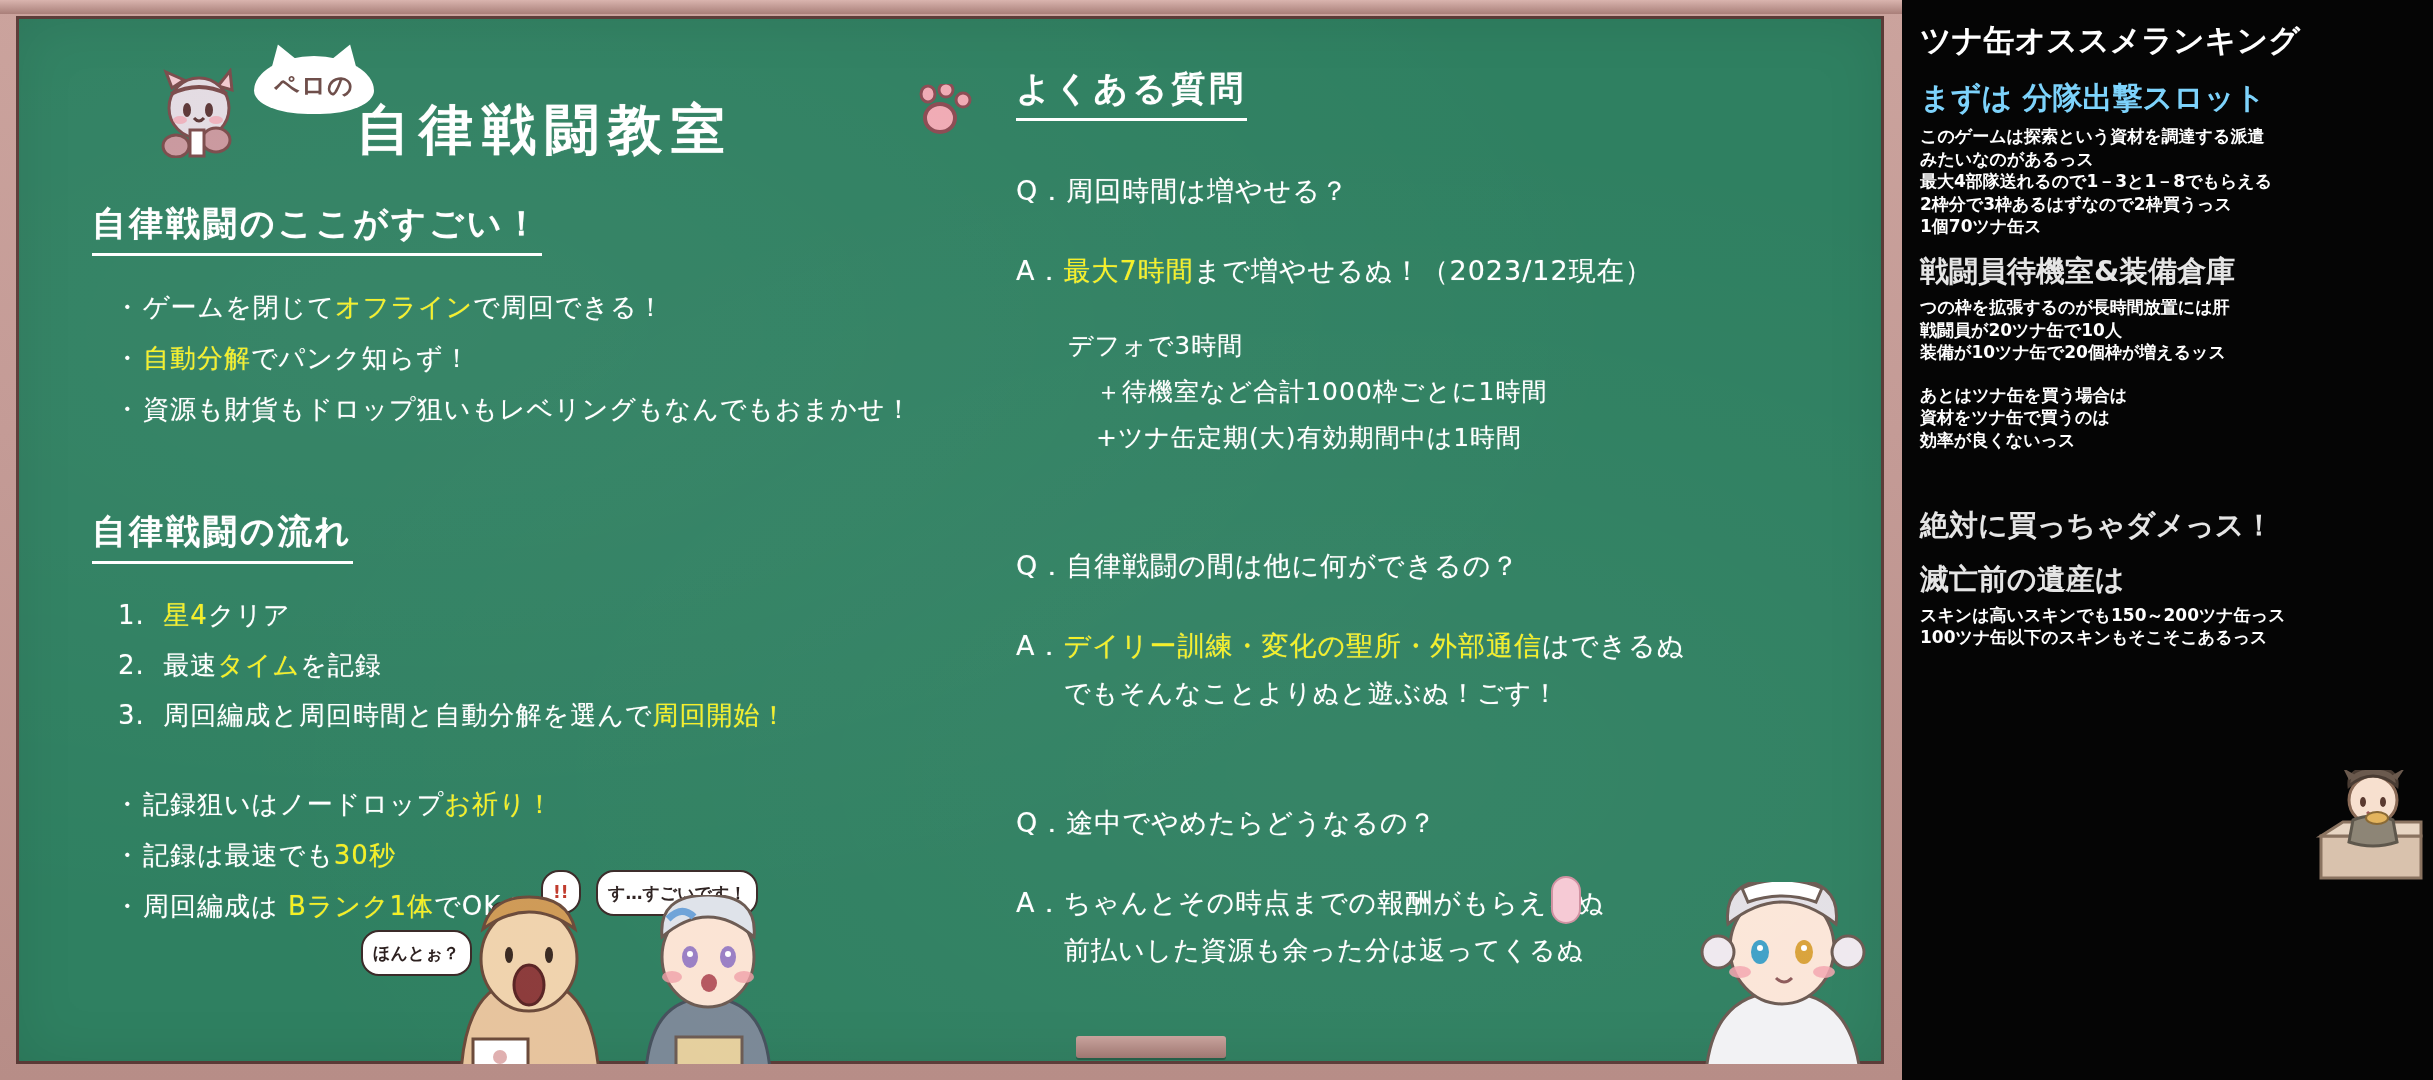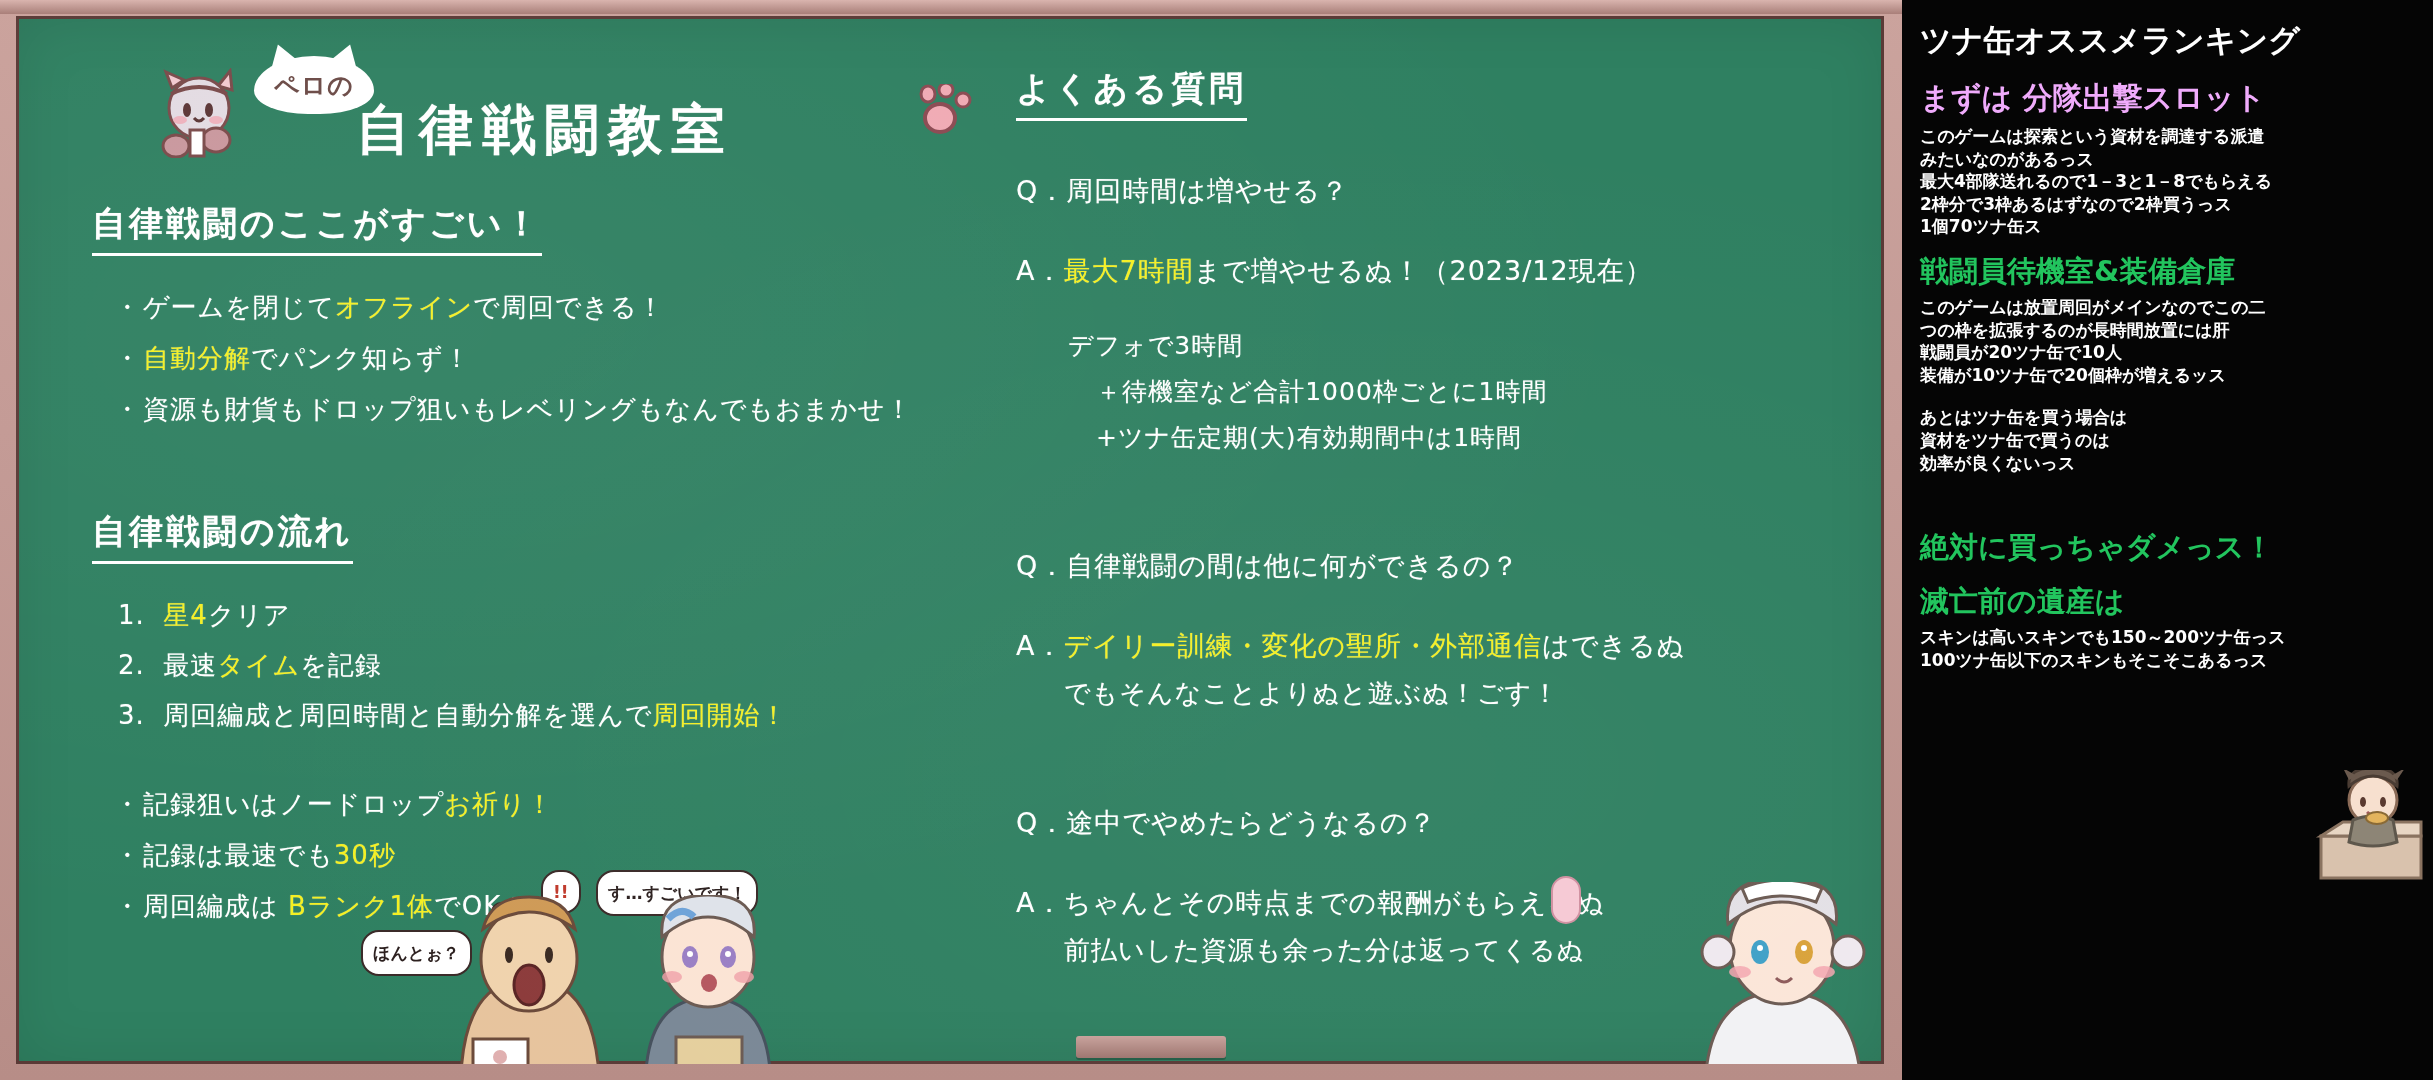--- a/index.html
+++ b/index.html
@@ -103,22 +103,22 @@
   }
   #bub-sugoi2{left:1535px;bottom:140px;height:36px;background:#f6c9d4;border-color:#d08fa0;color:#8d3a4e;}
 
   
   #panel{
     position:absolute;left:1902px;top:0;width:531px;height:1080px;
     background:#050505;color:#fff;box-sizing:border-box;padding:14px 16px 10px 18px;
     overflow:hidden;
   }
   #panel .p-title{font-size:31px;font-weight:bold;letter-spacing:0px;margin:6px 0 16px 0;}
-  #panel .p-h-yellow{color:#f0abfc;font-size:30px;font-weight:bold;margin:0 0 6px 0;}
-  #panel .p-h-red{color:#22c55e;font-size:29px;font-weight:bold;margin:14px 0 4px 0;}
+  #panel .p-h-yellow{color:#7dd3fc;font-size:30px;font-weight:bold;margin:0 0 6px 0;}
+  #panel .p-h-red{color:#e5e5e5;font-size:29px;font-weight:bold;margin:14px 0 4px 0;}
   #panel .p-line{font-size:17px;line-height:1.33;font-weight:bold;letter-spacing:0px;}
   #panel .p-gap{height:20px;}
   #char-box{position:absolute;right:6px;top:770px;width:112px;height:116px;}
 </style>
 </head>
 <body>
 
 <div id="stage">
 
   <div id="board-frame">
@@ -284,21 +284,20 @@
       <div class="p-h-yellow">まずは  分隊出撃スロット</div>
       <div class="p-line">このゲームは探索という資材を調達する派遣</div>
       <div class="p-line">みたいなのがあるっス</div>
       <div class="p-line">最大4部隊送れるので1－3と1－8でもらえる</div>
       <div class="p-line">2枠分で3枠あるはずなので2枠買うっス</div>
       <div class="p-line">1個70ツナ缶ス</div>
     </div>
 
     <div>
       <div class="p-h-red">戦闘員待機室&amp;装備倉庫</div>
-      <div class="p-line">このゲームは放置周回がメインなのでこの二</div>
       <div class="p-line">つの枠を拡張するのが長時間放置には肝</div>
       <div class="p-line">戦闘員が20ツナ缶で10人</div>
       <div class="p-line">装備が10ツナ缶で20個枠が増えるッス</div>
     </div>
 
     <div class="p-gap"></div>
 
     <div>
       <div class="p-line">あとはツナ缶を買う場合は</div>
       <div class="p-line">資材をツナ缶で買うのは</div>

